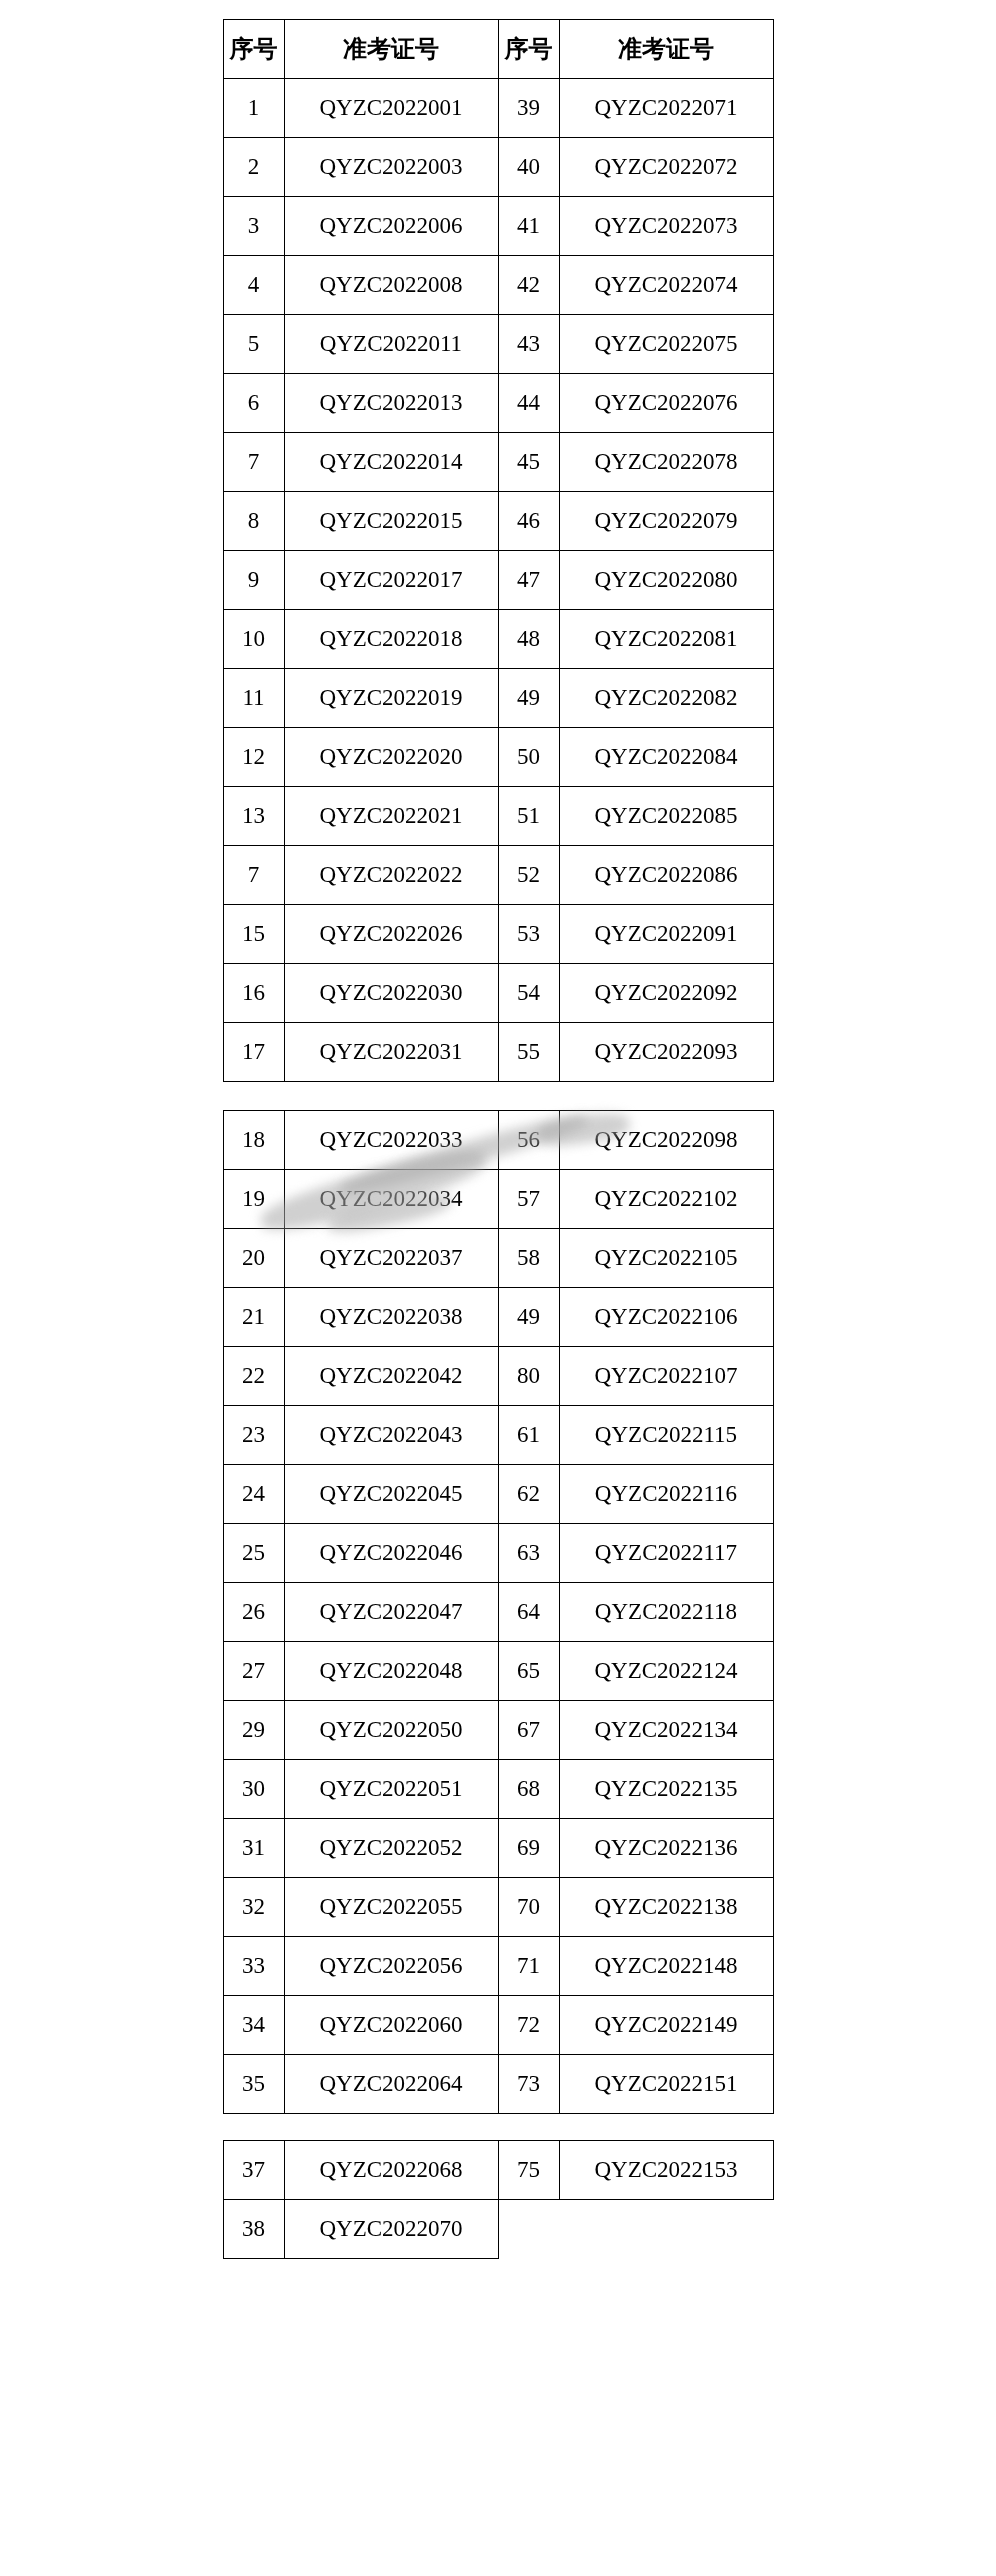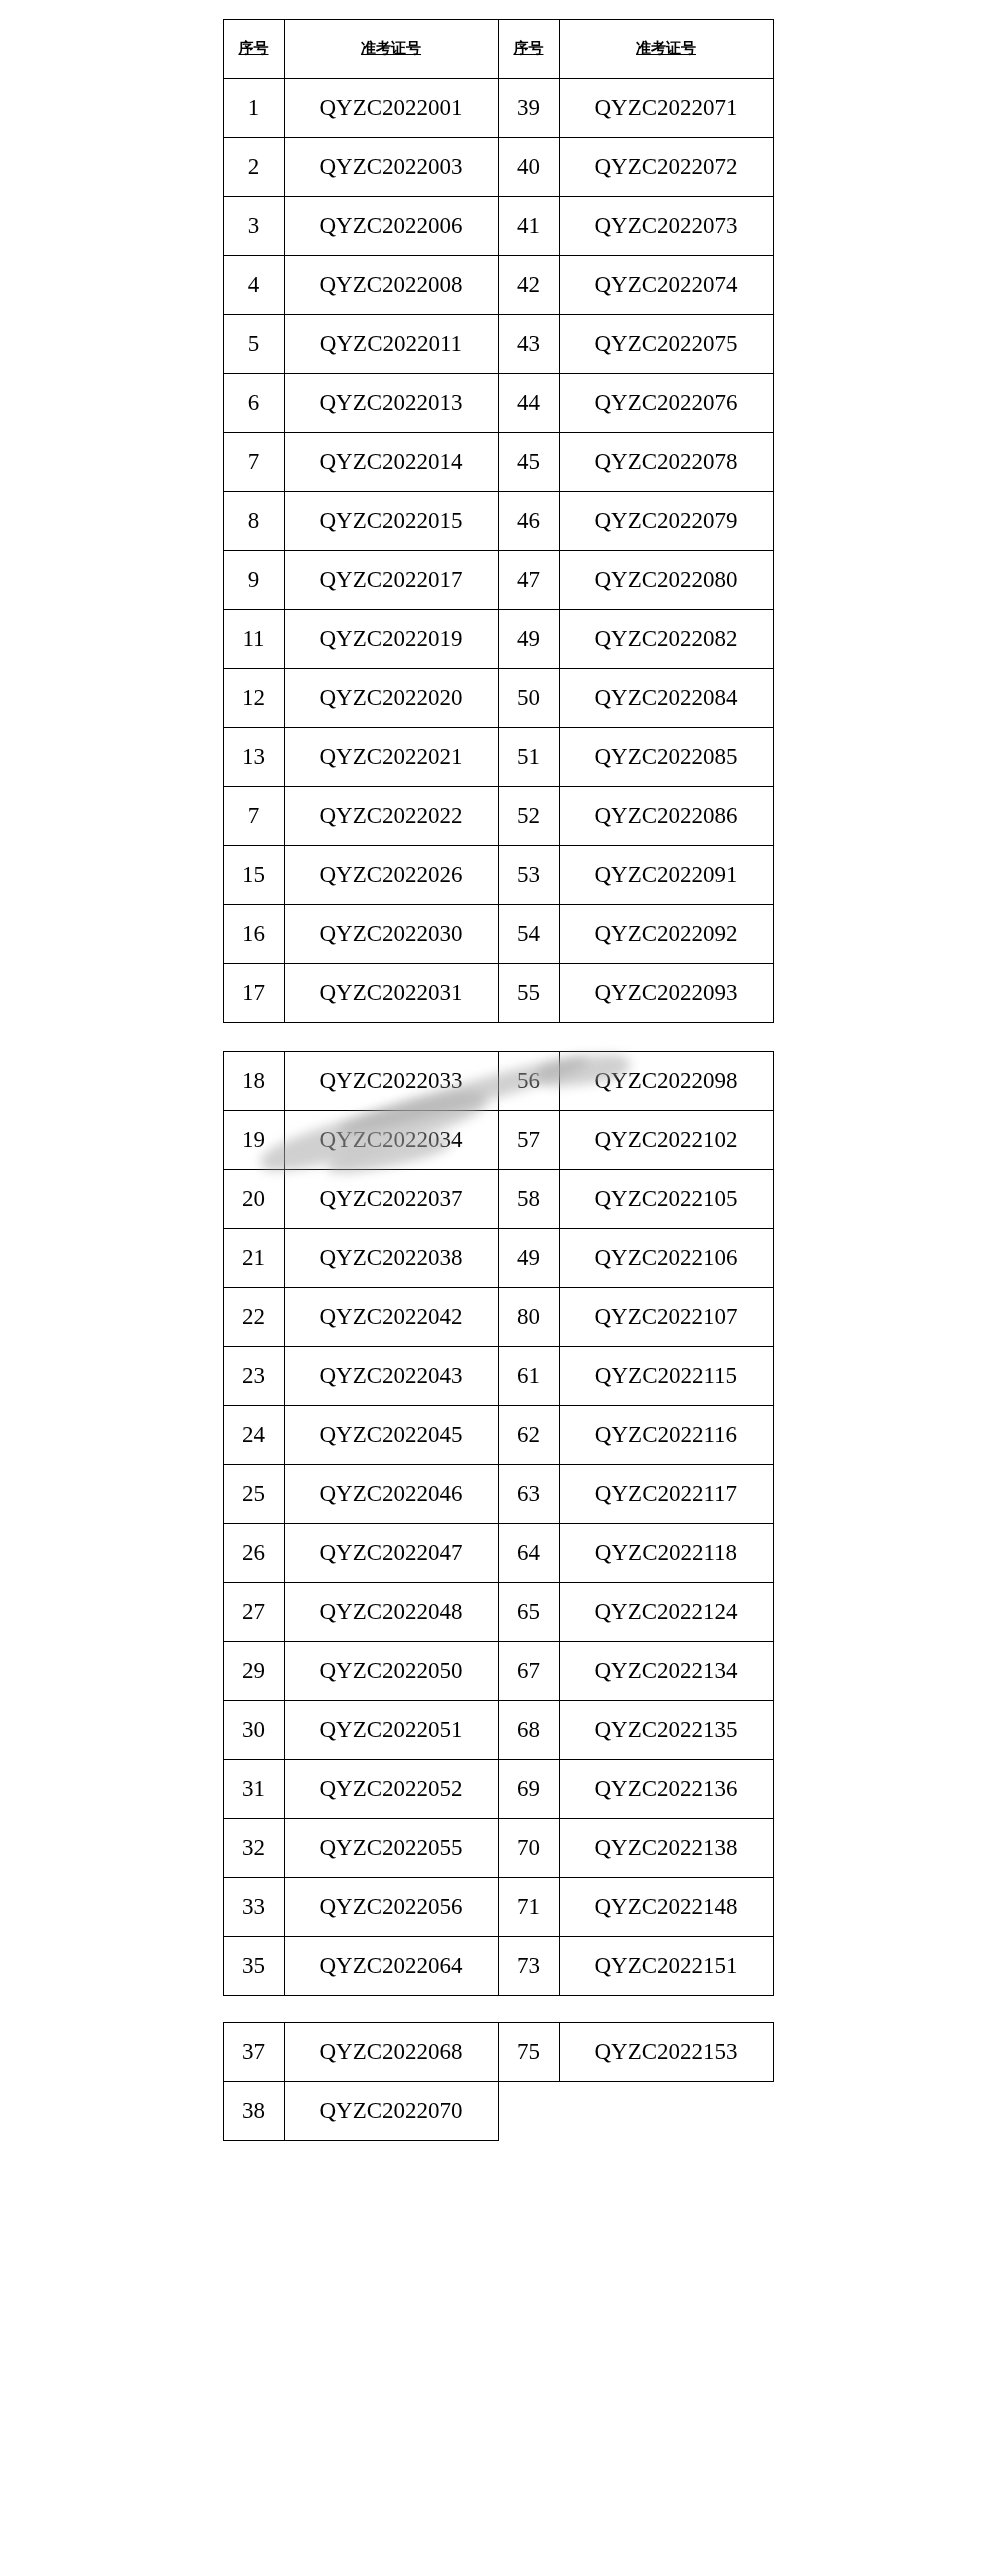--- a/index.html
+++ b/index.html
@@ -29,22 +29,21 @@
     text-align: center;
     vertical-align: middle;
     font-size: 23px;
     font-weight: normal;
     font-family: "Liberation Serif", serif;
     padding: 0;
   }
   .exam-table th {
     font-weight: bold;
     font-family: "DejaVu Sans", sans-serif;
-    font-size: 15px;
-    text-decoration: underline;
+    font-size: 24px;
   }
   .col-seq { width: 61px; }
   .col-num { width: 214px; }
   .cell-empty { border: none !important; }
   .gap {
     height: 28px;
   }
   .gap-small {
     height: 26.5px;
   }
@@ -158,20 +157,26 @@
             <td>46</td>
             <td>QYZC2022079</td>
           </tr>
         <tr>
             <td>9</td>
             <td>QYZC2022017</td>
             <td>47</td>
             <td>QYZC2022080</td>
           </tr>
         <tr>
+            <td>10</td>
+            <td>QYZC2022018</td>
+            <td>48</td>
+            <td>QYZC2022081</td>
+          </tr>
+        <tr>
             <td>11</td>
             <td>QYZC2022019</td>
             <td>49</td>
             <td>QYZC2022082</td>
           </tr>
         <tr>
             <td>12</td>
             <td>QYZC2022020</td>
             <td>50</td>
             <td>QYZC2022084</td>
@@ -303,20 +308,26 @@
             <td>32</td>
             <td>QYZC2022055</td>
             <td>70</td>
             <td>QYZC2022138</td>
           </tr>
         <tr>
             <td>33</td>
             <td>QYZC2022056</td>
             <td>71</td>
             <td>QYZC2022148</td>
+          </tr>
+        <tr>
+            <td>34</td>
+            <td>QYZC2022060</td>
+            <td>72</td>
+            <td>QYZC2022149</td>
           </tr>
         <tr>
             <td>35</td>
             <td>QYZC2022064</td>
             <td>73</td>
             <td>QYZC2022151</td>
           </tr>
       </tbody>
     </table>
     <div class="smudge smudge-a"></div>

